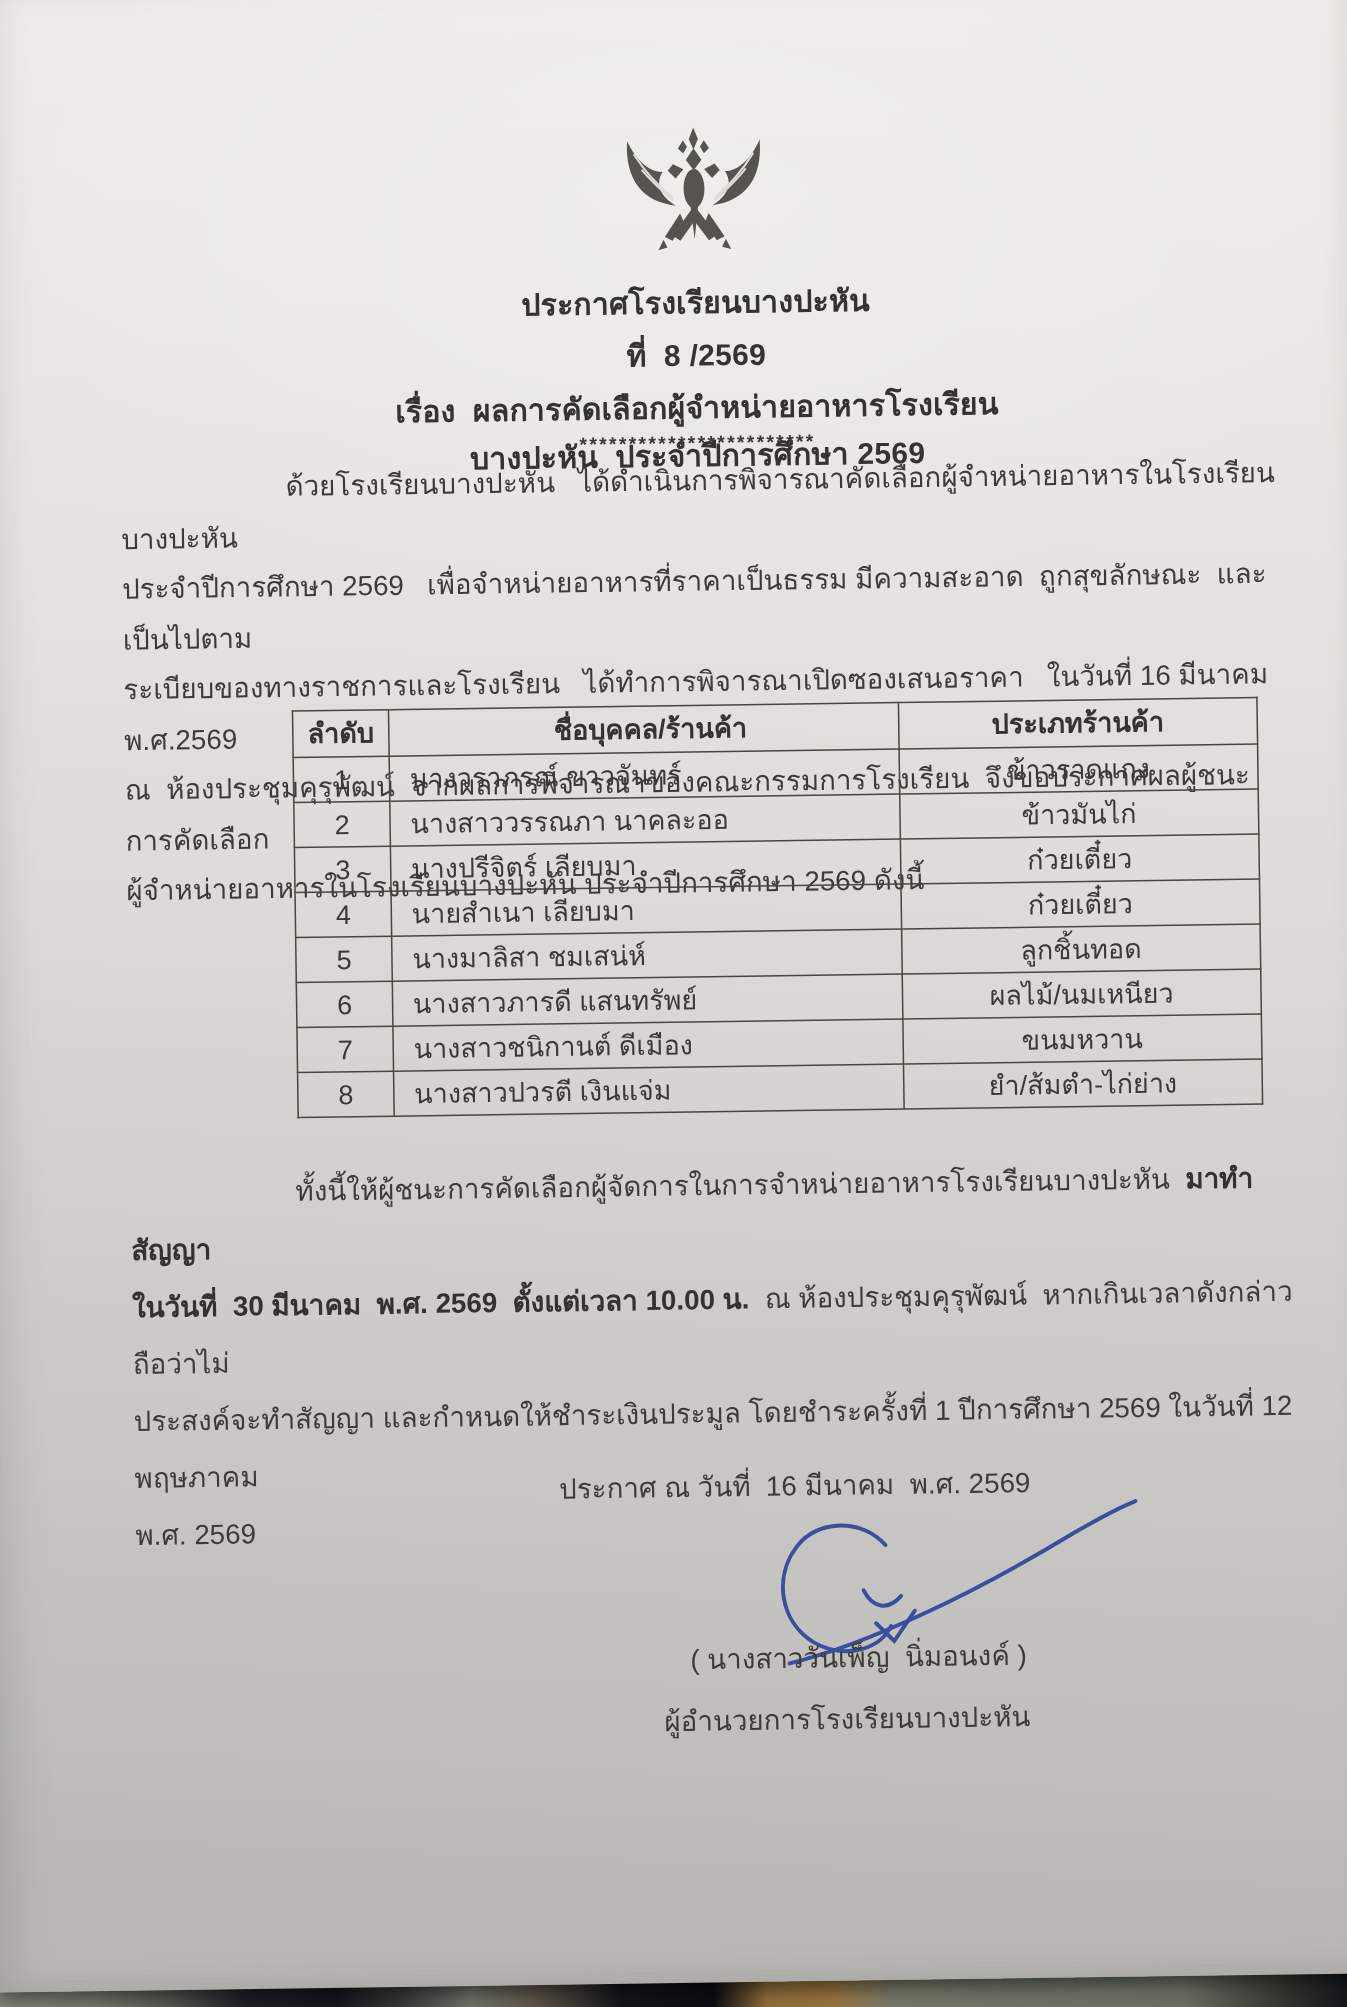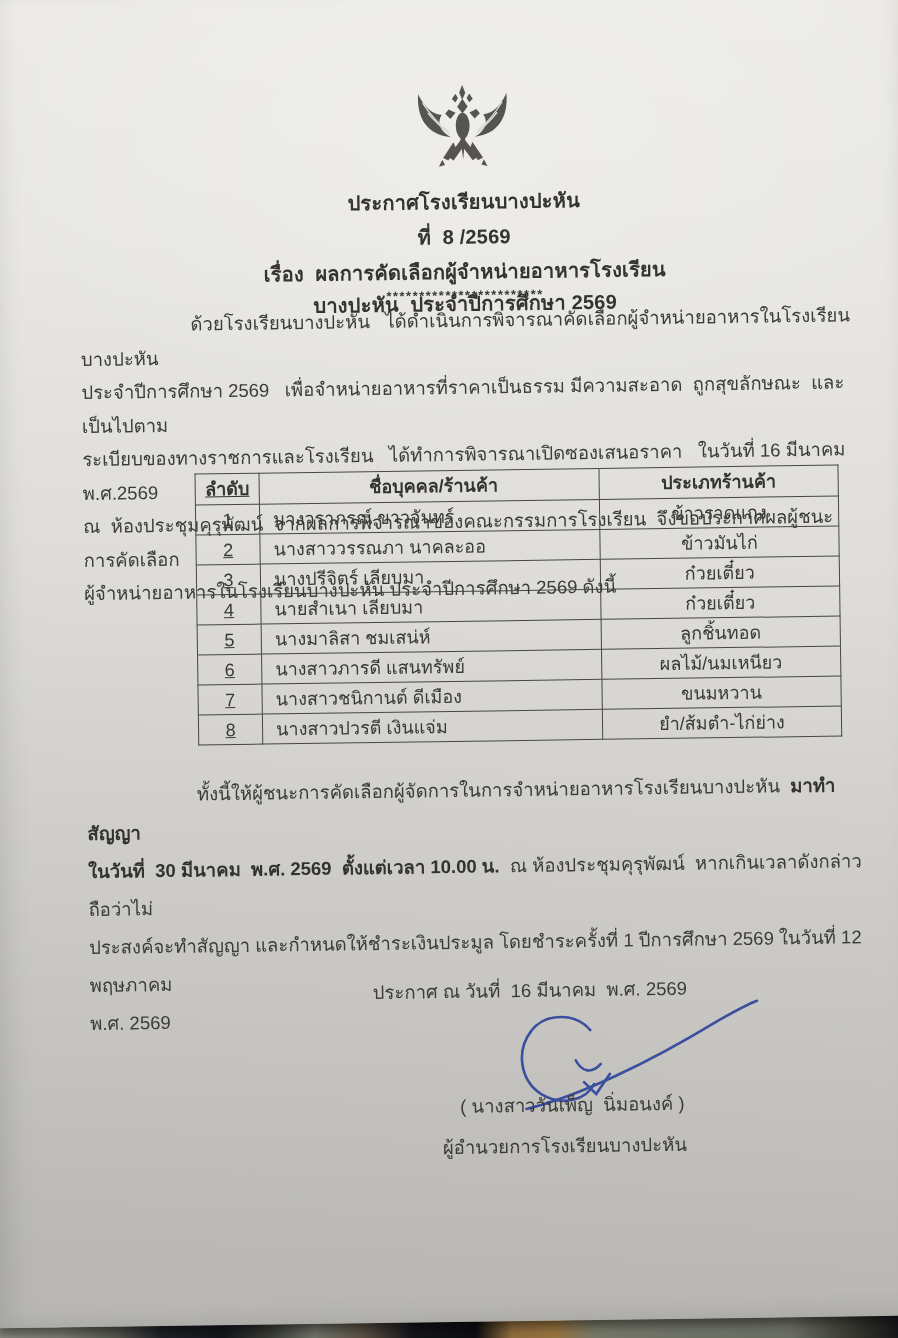--- a/index.html
+++ b/index.html
@@ -38,21 +38,21 @@
   .indent{text-indent:110px;}
   .vtable{
     position:absolute;top:470px;left:197px;width:644px;
     border-collapse:collapse;font-size:18px;color:#3a3936;
   }
   .vtable th,.vtable td{
     border:1.6px solid #47463f;padding:0 4px;height:29px;line-height:22px;
     font-weight:400;overflow:visible;
   }
   .vtable th{font-weight:700;height:30px;text-align:center;color:#343330;}
-  .col-no{width:56px;text-align:center;text-decoration:underline;}
+  .col-no{width:56px;text-align:center;}
   .col-name{width:344px;text-align:left;padding-left:13px !important;}
   .col-type{width:244px;text-align:center;}
   .closing{top:772px;left:85px;width:786px;line-height:38px;}
   .b{font-weight:700;color:#333230;}
   .announce{position:absolute;top:977px;left:368px;font-size:18.5px;color:#3c3b38;white-space:pre-wrap;}
   .sig-svg{position:absolute;top:998px;left:452px;width:352px;height:118px;}
   .signer{position:absolute;top:1092px;left:380px;width:372px;text-align:center;font-size:18.5px;color:#3b3a37;white-space:pre-wrap;}
   .signer-title{position:absolute;top:1133px;left:372px;width:372px;text-align:center;font-size:18.5px;color:#3b3a37;}
   .garuda{width:104px;height:104px;}
 </style>

